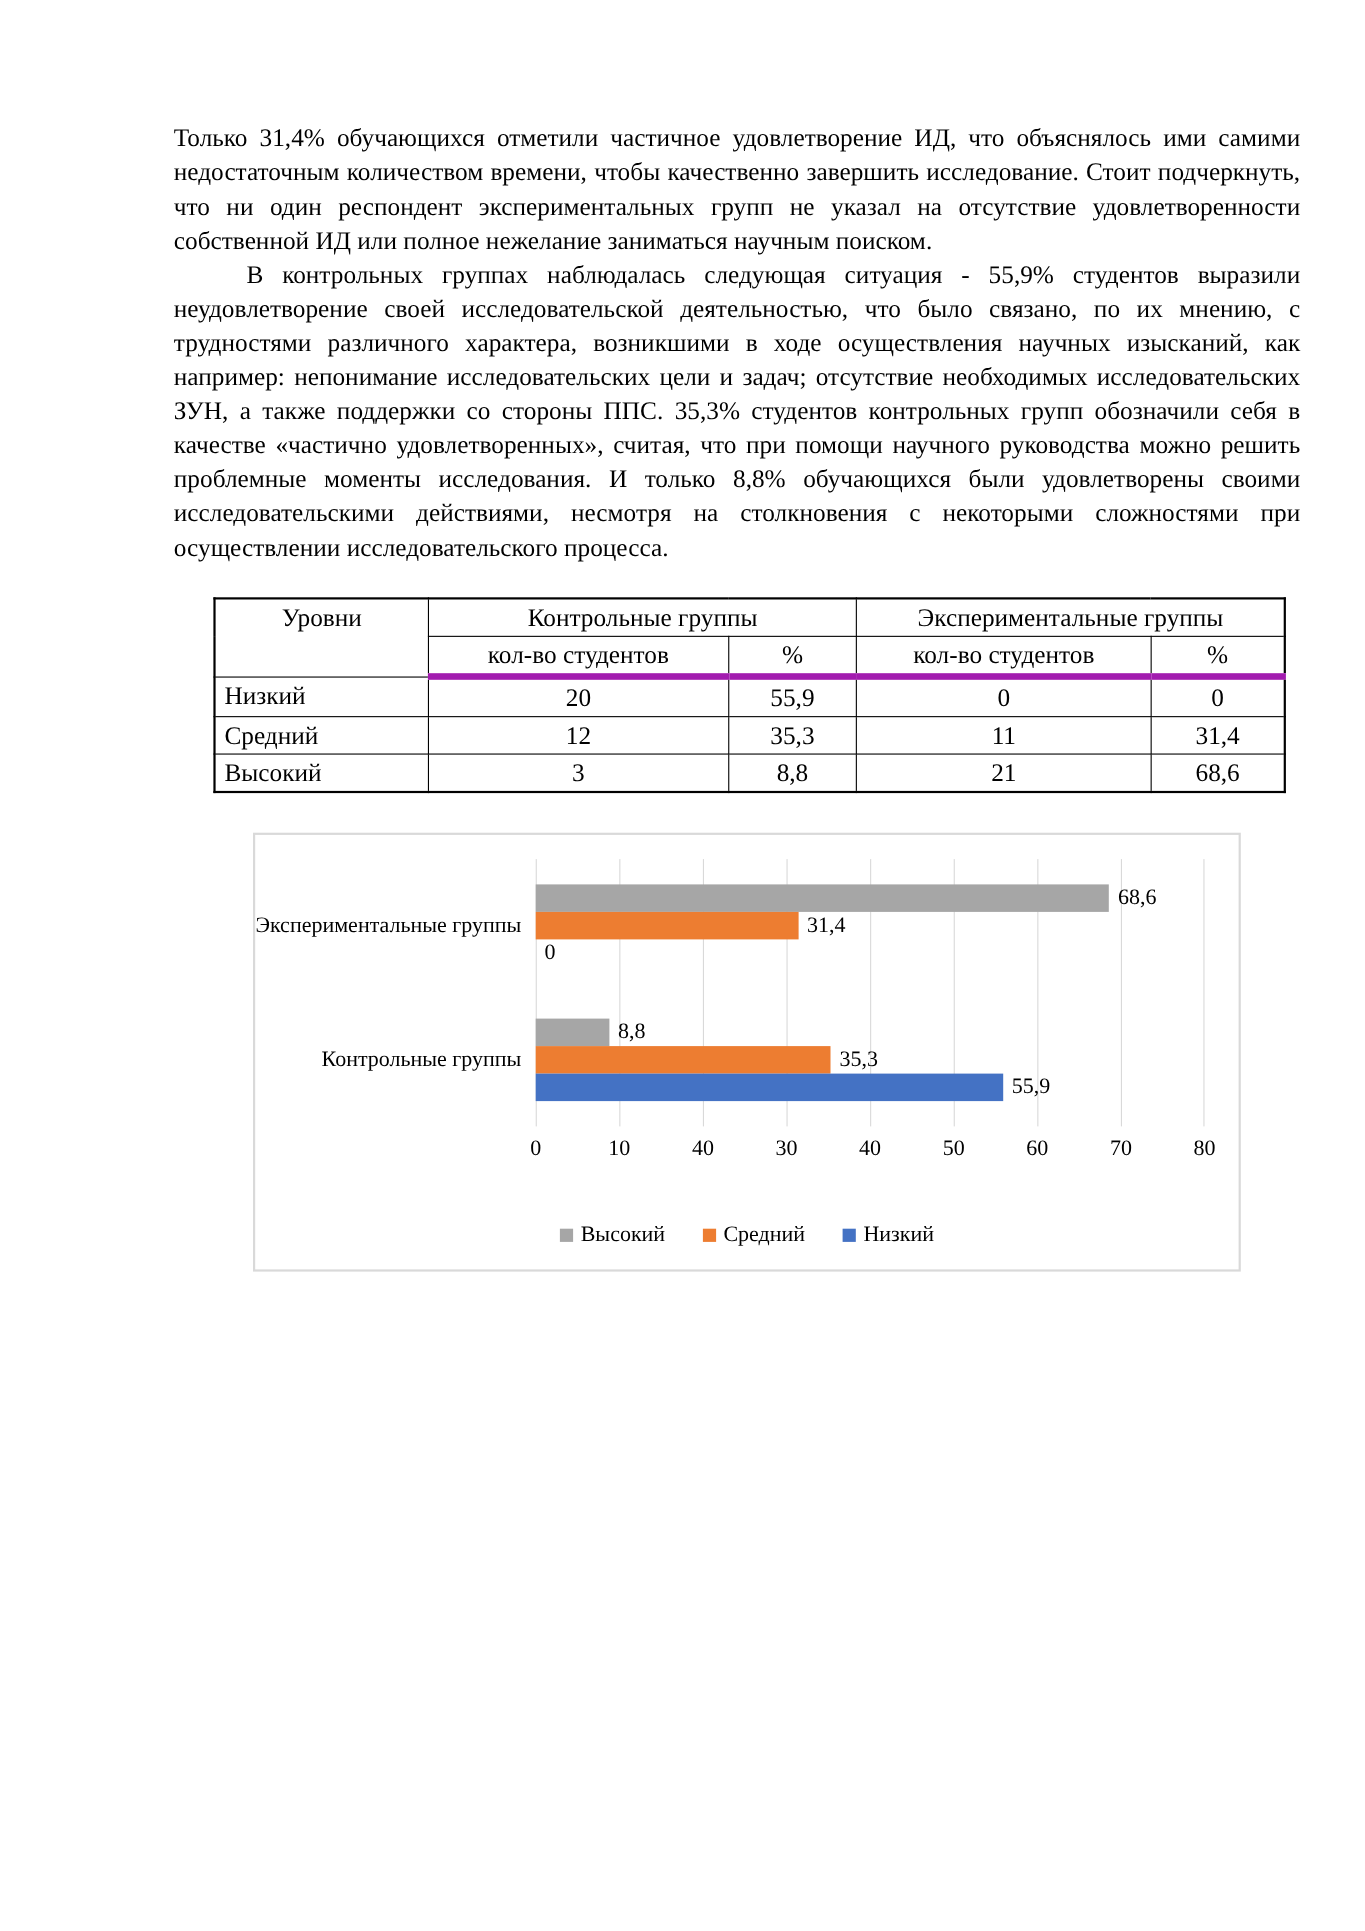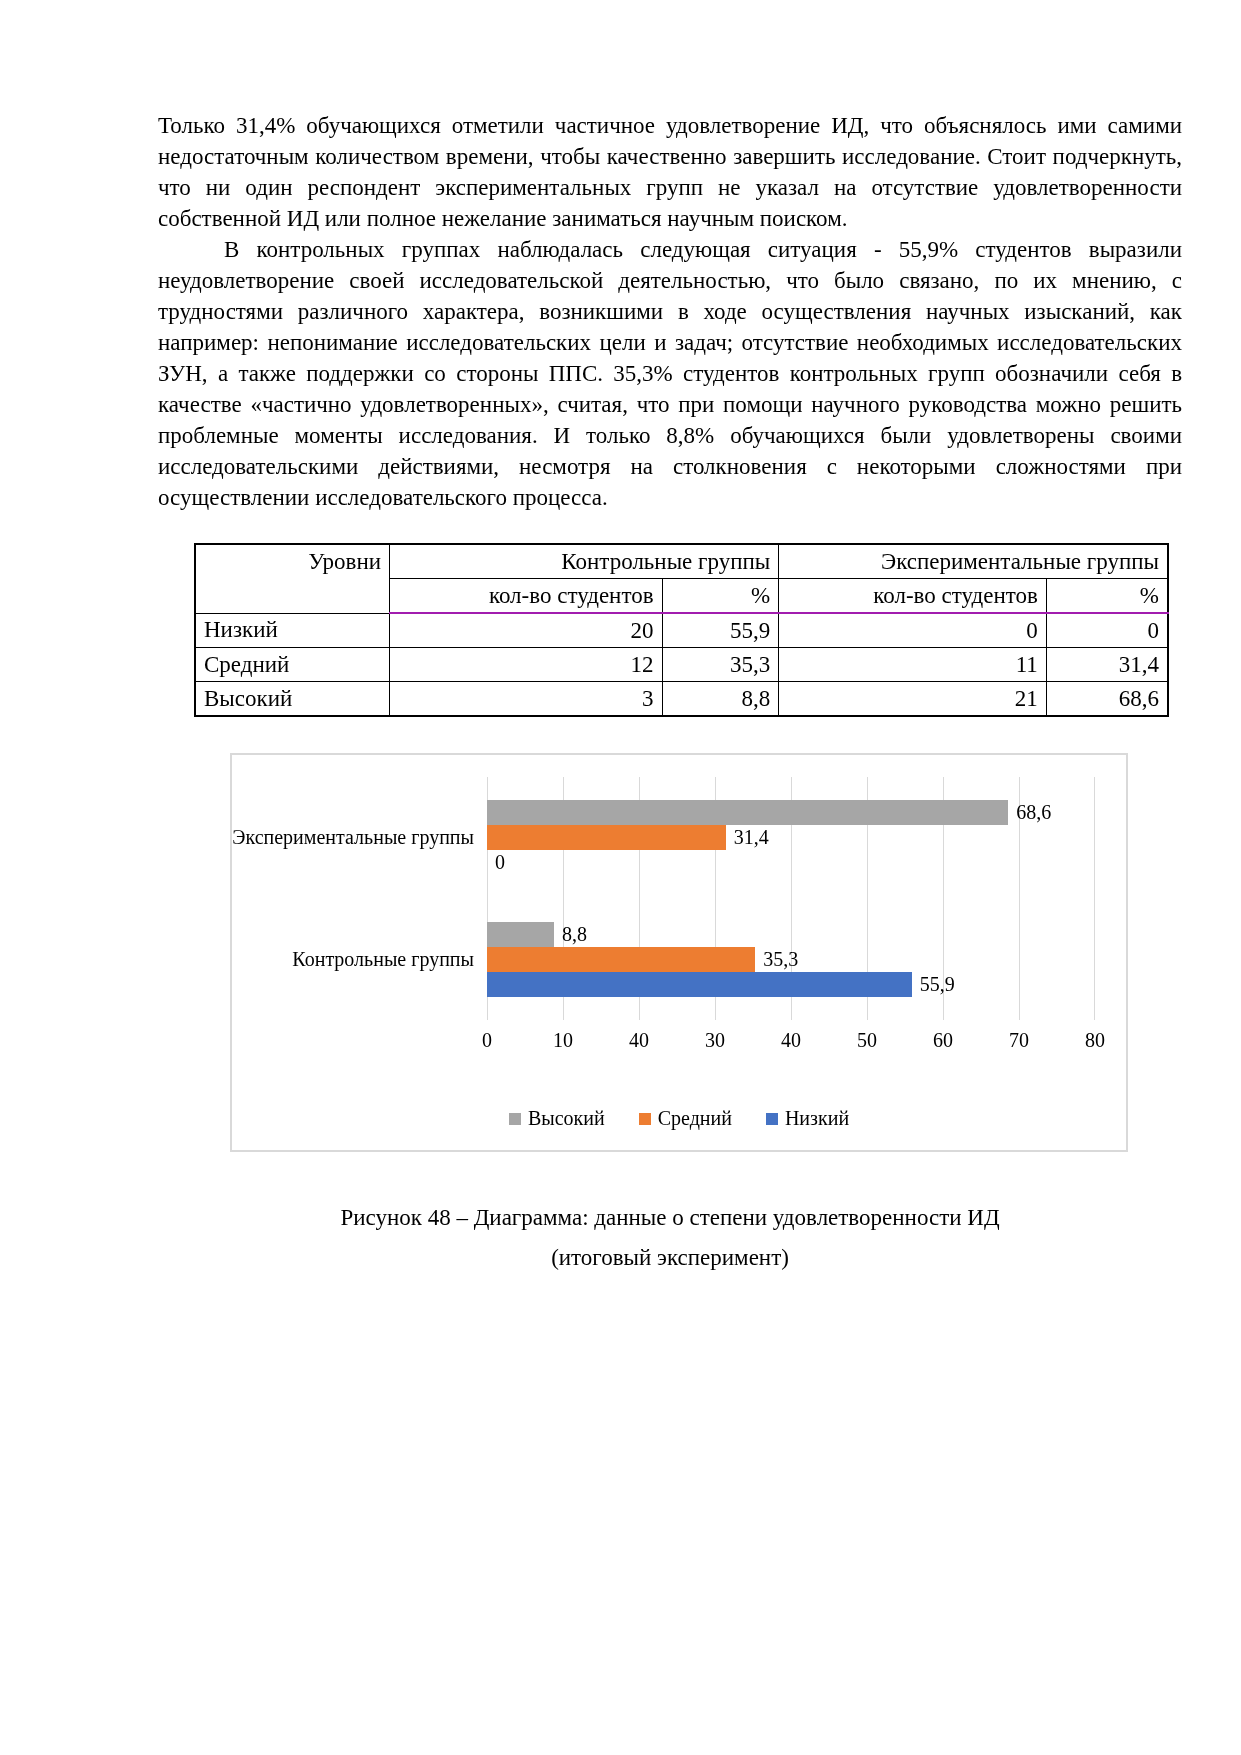--- a/index.html
+++ b/index.html
@@ -30,26 +30,26 @@
     margin:30px 0 0 36px;
     width:975px;
     font-size:23px;
     border:2px solid #000;
   }
   table.data-table td,table.data-table th{
     border:1px solid #000;
     font-weight:normal;
     padding:1px 8px;
     height:31px;
-    text-align:right;
+    text-align:center;
     vertical-align:middle;
   }
   table.data-table .level-cell{text-align:left;}
   table.data-table .corner-cell{vertical-align:top;padding-top:4px;}
-  table.data-table tr.subhead td{border-bottom:2px solid #a21caf;}
+  table.data-table tr.subhead td{border-bottom:6px solid #a21caf;}
   
   .chart-box{
     position:relative;
     width:898px;height:399px;
     margin:36px 0 0 72px;
     border:2px solid #d9d9d9;
     background:#fff;
     font-size:20px;
     box-sizing:border-box;
   }
@@ -207,19 +207,15 @@
         <span class="legend-swatch" style="background: rgb(237, 125, 49);"></span>
         <span>Средний</span>
       </div>
       <div class="legend-item">
         <span class="legend-swatch" style="background: rgb(68, 114, 196);"></span>
         <span>Низкий</span>
       </div>
     </div>
   </div>
 
-  <div class="figure-caption">
-    <div>Рисунок 48 – Диаграмма: данные о степени удовлетворенности ИД</div>
-    <div>(итоговый эксперимент)</div>
-  </div>
 
 
 </div>
 
 </body></html>

